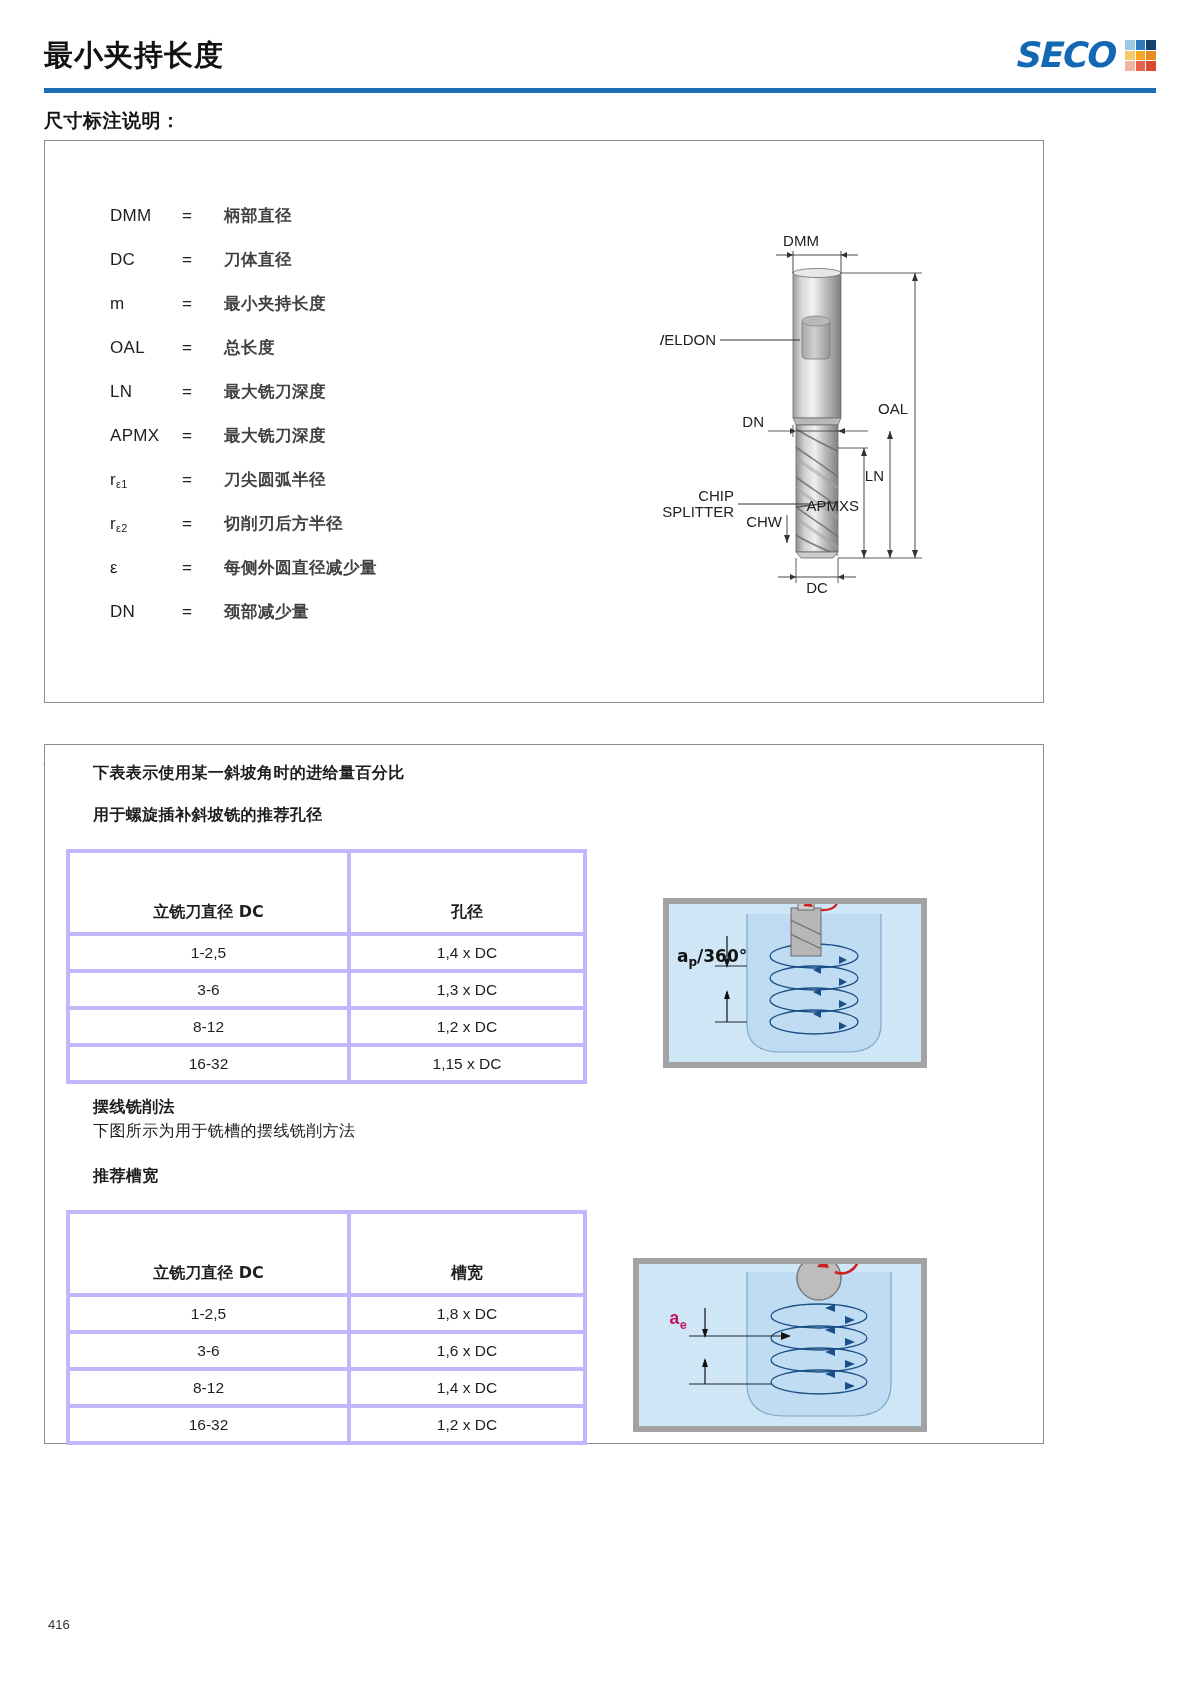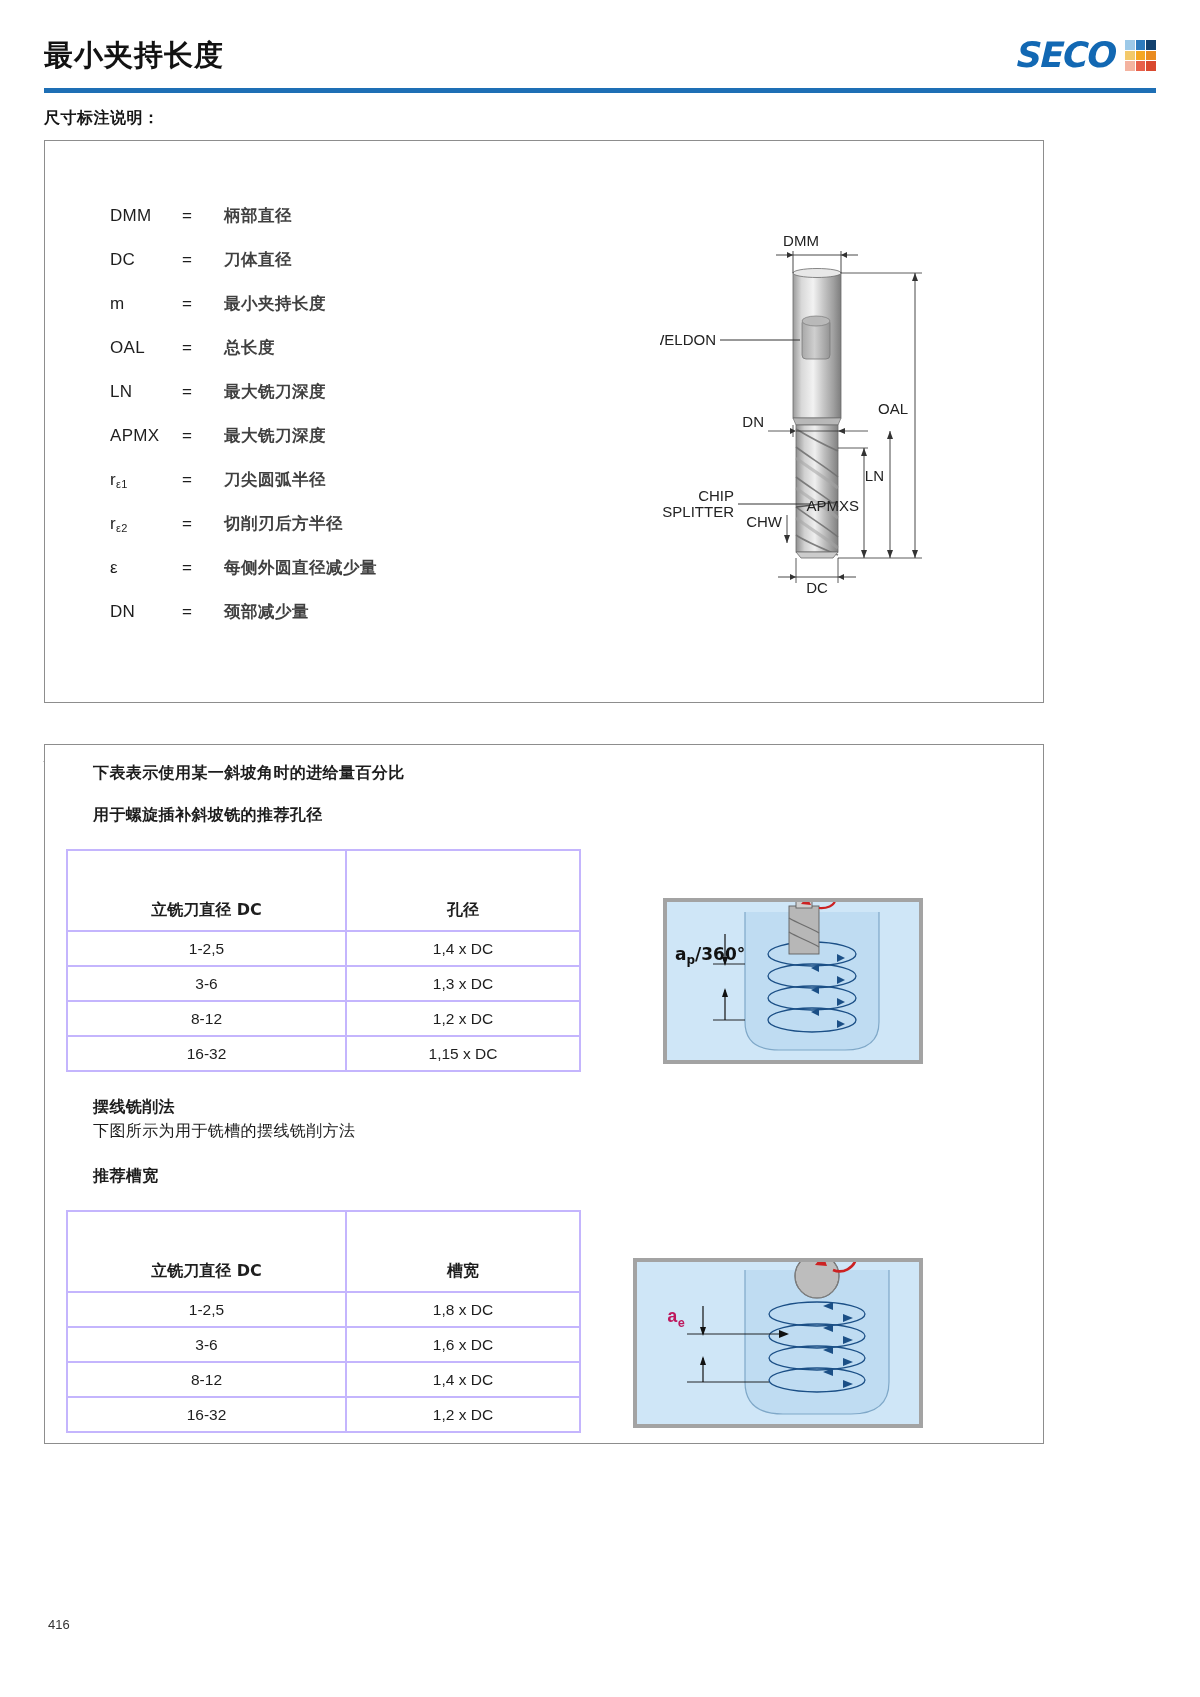--- a/index.html
+++ b/index.html
@@ -66,21 +66,21 @@
     left: 44px;
     top: 88px;
     width: 1112px;
     height: 5px;
     background: #1e6fb5;
   }
 
   
   .section-label {
     position: absolute;
-    font-size: 16px;
+    font-size: 19px;
     font-weight: bold;
     color: #141414;
     font-family: "DejaVu Sans", "Liberation Sans", sans-serif;
     letter-spacing: 0.5px;
   }
 
   
   .panel {
     position: absolute;
     border: 1.5px solid #8d8d8d;
@@ -135,21 +135,21 @@
     font-size: 15px;
     fill: #222;
   }
 
   
   table.spec {
     border-collapse: collapse;
     table-layout: fixed;
   }
   table.spec td, table.spec th {
-    border: 2px solid #c4b5fd;
+    border: 4px solid #c4b5fd;
     text-align: center;
     font-size: 15.5px;
     color: #1e1e1e;
     font-family: "Liberation Sans", sans-serif;
     padding: 0;
     height: 33px;
   }
   table.spec thead th {
     height: 70px;
     vertical-align: bottom;
@@ -168,21 +168,21 @@
     font-family: "DejaVu Sans", "Liberation Sans", sans-serif;
     letter-spacing: 0.4px;
     margin-left: 28px;
   }
   .body-text.bold { font-weight: bold; }
 
   
   .fig-box {
     position: absolute;
     background: #cfe6f7;
-    border: 4px solid #a3a3a3;
+    border: 6px solid #a3a3a3;
   }
 
   .page-number {
     position: absolute;
     left: 48px;
     top: 1617px;
     font-size: 13px;
     color: #333;
     font-family: "Liberation Sans", sans-serif;
   }

